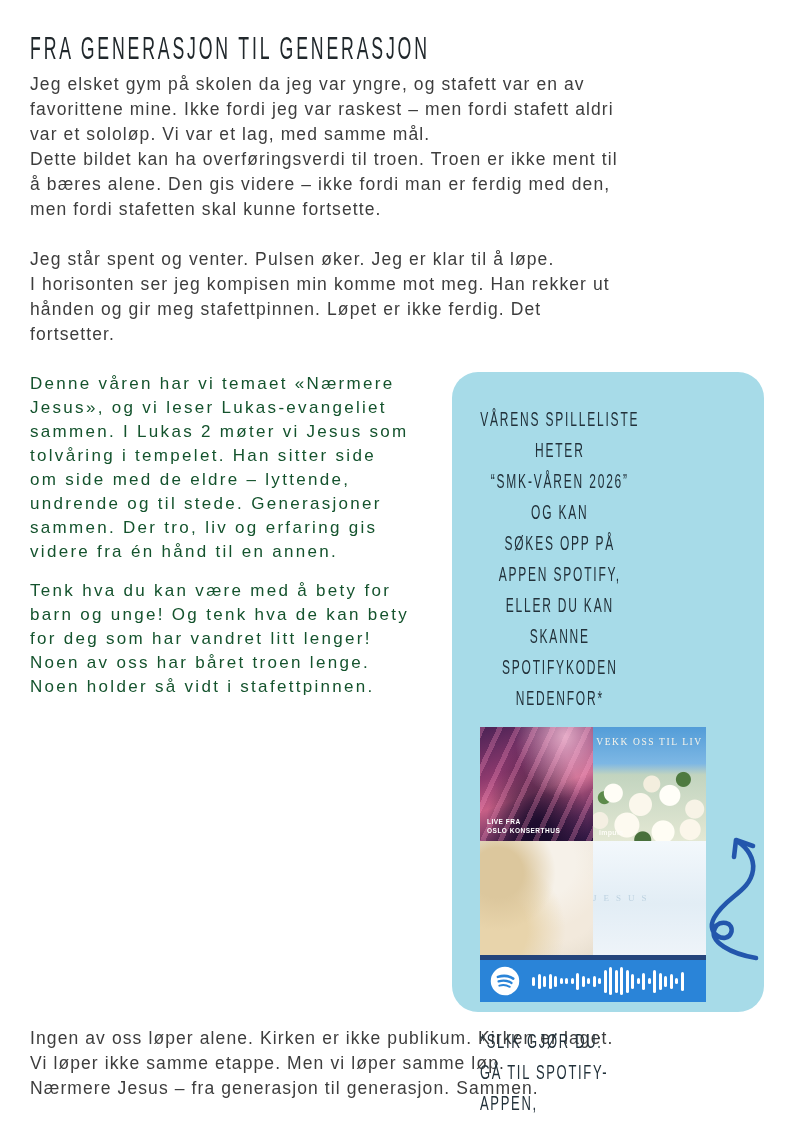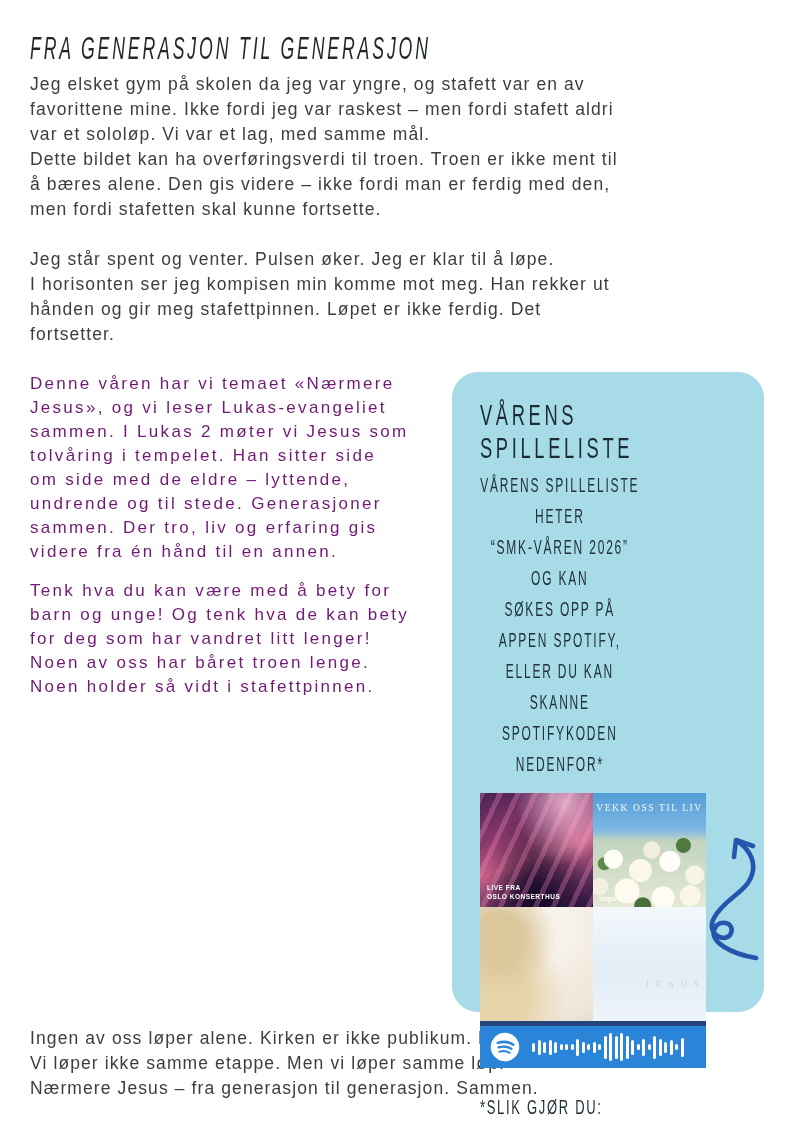--- a/index.html
+++ b/index.html
@@ -6,27 +6,27 @@
   body{width:794px;height:1123px;font-family:"Liberation Sans",sans-serif;color:#3d3d3d;overflow:hidden;}
   .page{position:relative;width:794px;height:1123px;box-sizing:border-box;padding:30px 28px 0 30px;background:#fff;}
 
   
   .hand{display:inline-block;transform-origin:0 0;white-space:pre-line;color:#21282c;font-weight:500;}
   .page-title .hand{font-size:31px;line-height:32px;letter-spacing:5px;transform:scaleX(0.57);}
   .card-title .hand{font-size:30px;line-height:33px;letter-spacing:6px;transform:scaleX(0.61);color:#1d2b33;}
   .card-sub .hand{font-size:20px;line-height:31px;letter-spacing:3px;transform:scaleX(0.60);color:#22313a;}
   .card-note .hand{font-size:20px;line-height:31px;letter-spacing:2.6px;transform:scaleX(0.65);color:#22313a;}
 
-  h1.page-title{margin:0 0 8px 0;height:34px;font-style:italic;}
+  h1.page-title{margin:0 0 8px 0;height:34px;}
 
   .para{white-space:pre-line;font-size:17.5px;line-height:25px;letter-spacing:1.1px;margin:0 0 25px 0;color:#3d3d3d;}
 
   .columns{display:flex;align-items:flex-start;margin-top:1px;}
   .col-left{width:422px;flex:none;}
-  .col-left .cpara{white-space:pre-line;font-size:17px;line-height:24px;letter-spacing:2.3px;margin:0 0 15px 0;color:#701a75;}
+  .col-left .cpara{white-space:pre-line;font-size:17px;line-height:24px;letter-spacing:2.3px;margin:0 0 15px 0;color:#14532d;}
 
   
   .card-wrap{flex:none;margin-left:0;}
   .card{position:relative;width:312px;height:640px;background:#a7dbe8;border-radius:26px;box-sizing:border-box;padding:26px 18px 0 28px;}
   .card-title{margin:0;}
   .card-sub{margin-top:6px;text-align:center;}
   .card-note{margin-top:24px;}
 
   .albums{width:226px;margin-top:13px;display:grid;grid-template-columns:113px 113px;grid-auto-rows:114px;}
   .album{position:relative;overflow:hidden;}
@@ -59,21 +59,21 @@
       radial-gradient(circle at 8% 78%, #e8d4ab 0 28%, transparent 56%),
       radial-gradient(circle at 55% 20%, #f6f1e9 0 30%, transparent 60%),
       radial-gradient(circle at 72% 55%, #f2e9dc 0 35%, transparent 68%),
       linear-gradient(135deg,#e9eef2 0%,#efe9df 50%,#e3d9c8 100%);
   }
   .album-jesus{background:linear-gradient(180deg,#f3f8fc 0%,#e2edf5 55%,#eef4f9 100%);}
 
   .album-label{position:absolute;left:7px;bottom:6px;color:#ffffff;font-size:6.5px;font-weight:bold;letter-spacing:0.5px;line-height:9px;white-space:pre-line;}
   .album-ft{position:absolute;top:10px;left:0;width:100%;text-align:center;color:#f7f4ea;font-size:9.5px;letter-spacing:1.6px;font-family:"Liberation Serif",serif;}
   .album-artist{position:absolute;left:6px;bottom:5px;color:#fdfcf6;font-size:7px;font-weight:bold;letter-spacing:0.3px;}
-  .album-jt{position:absolute;top:50%;left:0;width:100%;text-align:right;transform:translateY(-50%);color:#bdd2e0;font-size:9px;letter-spacing:7px;font-family:"Liberation Serif",serif;margin-top:20px;}
+  .album-jt{position:absolute;top:50%;left:0;width:100%;text-align:left;transform:translateY(-50%);color:#bdd2e0;font-size:9px;letter-spacing:7px;font-family:"Liberation Serif",serif;}
 
   .code-strip{width:226px;height:5px;background:#24457c;}
   .code-bar{width:226px;height:42px;background:#2a84d8;display:flex;align-items:center;box-sizing:border-box;}
   .spotify-logo{flex:none;margin-left:10px;width:30px;height:30px;}
   .code-bars{display:flex;align-items:center;gap:2.5px;margin-left:12px;height:100%;}
   .code-bars span{width:3px;border-radius:1.5px;background:#ffffff;display:block;flex:none;}
 
   .arrow-doodle{position:absolute;right:-8px;top:460px;width:80px;height:130px;}
 
   .footer{white-space:pre-line;font-size:17.5px;line-height:25px;letter-spacing:1.1px;margin:14px 0 0 0;color:#3d3d3d;}
@@ -108,21 +108,20 @@
 videre fra én hånd til en annen.</p>
       <p class="cpara">Tenk hva du kan være med å bety for
 barn og unge! Og tenk hva de kan bety
 for deg som har vandret litt lenger!
 Noen av oss har båret troen lenge.
 Noen holder så vidt i stafettpinnen.</p>
     </div>
 
     <div class="card-wrap">
       <div class="card">
-        <div class="card-title"><span class="hand">VÅRENS SPILLELISTE</span></div>
         <div class="card-sub"><span class="hand">VÅRENS SPILLELISTE HETER
 “SMK-VÅREN 2026” OG KAN
 SØKES OPP PÅ APPEN SPOTIFY,
 ELLER DU KAN SKANNE
 SPOTIFYKODEN NEDENFOR*</span></div>
 
         <div class="albums">
           <div class="album album-concert">
             <div class="album-label">LIVE FRA
 OSLO KONSERTHUS</div>

